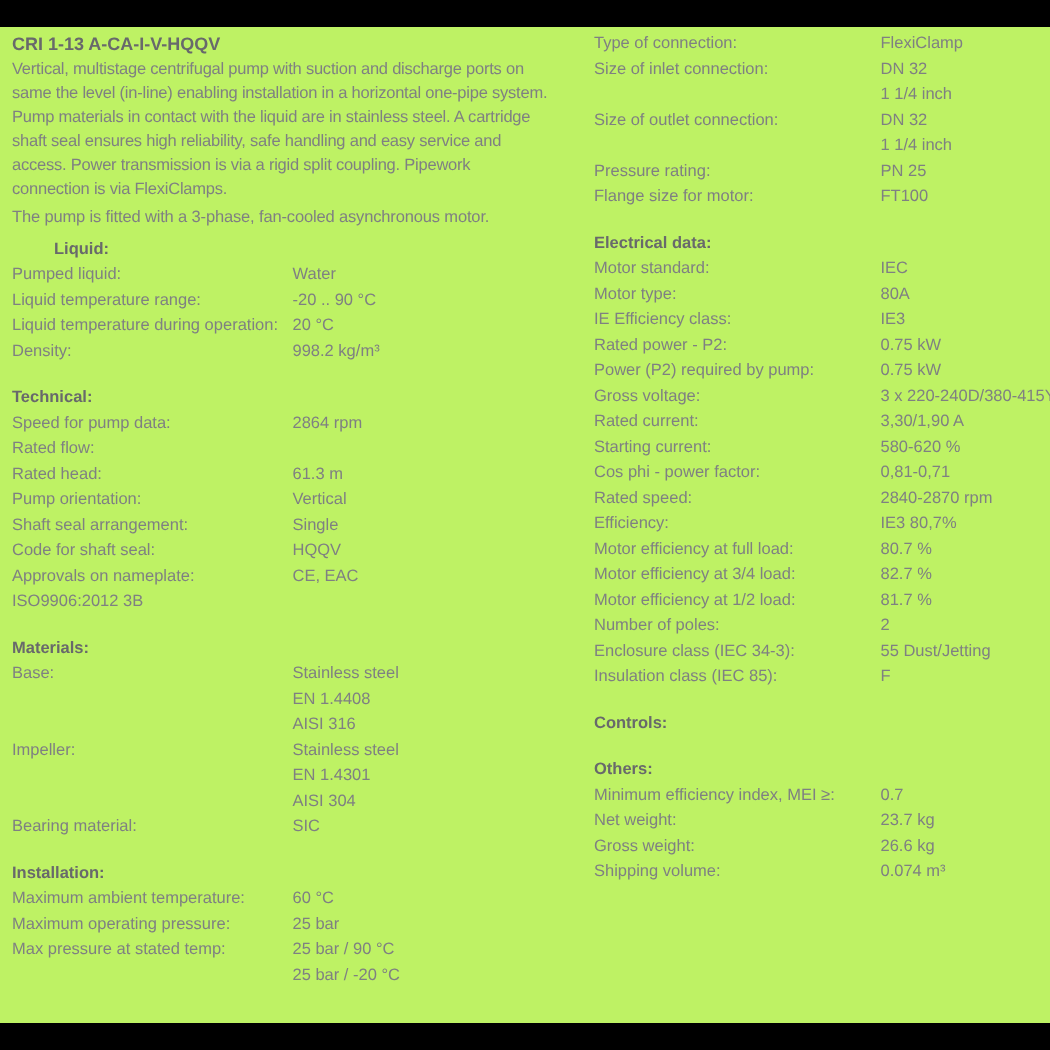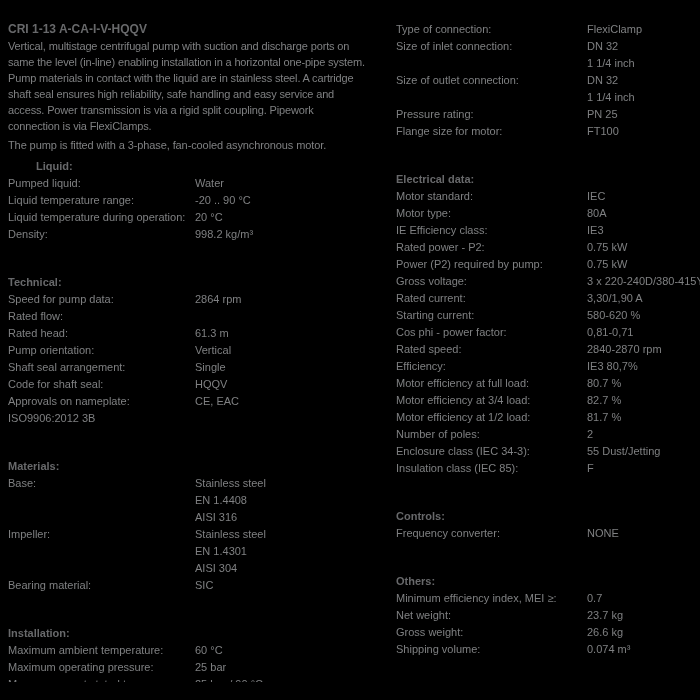--- a/index.html
+++ b/index.html
@@ -10,21 +10,21 @@
     background: #ffffff;
     font-family: "Liberation Sans", "DejaVu Sans", sans-serif;
     font-size: 11px;
     color: #7f8082;
     overflow: hidden;
   }
   .page {
     position: relative;
     width: 700px;
     height: 700px;
-    background: #000000;
+    background: #bef264;
   }
   .bar {
     position: absolute;
     left: 0;
     width: 700px;
     height: 18px;
     background: #000000;
   }
   .bar.top { top: 0; }
   .bar.bottom { top: 682px; }
@@ -52,21 +52,21 @@
   .motor-note {
     margin-top: 3px;
     line-height: 17px;
     white-space: nowrap;
     letter-spacing: -0.1px;
   }
   .section-header {
     font-weight: bold;
     color: #68696b;
     line-height: 17px;
-    margin-top: 31px;
+    margin-top: 14px;
     white-space: nowrap;
   }
   .col-left .section:first-child .section-header { margin-top: 4px; padding-left: 28px; }
   .row {
     display: grid;
     grid-template-columns: 187px 1fr;
   }
   .col-right .row { grid-template-columns: 171px 1fr; gap: 20px; }
   .row .lbl, .row .val div {
     line-height: 17px;
@@ -351,26 +351,20 @@
             </div>
             <div class="row">
               <div class="lbl">Insulation class (IEC 85):</div>
               <div class="val">
                 <div>F</div>
               </div>
             </div>
           </div>
           <div class="section">
             <div class="section-header">Controls:</div>
-            <div class="row">
-              <div class="lbl">Frequency converter:</div>
-              <div class="val">
-                <div>NONE</div>
-              </div>
-            </div>
           </div>
           <div class="section">
             <div class="section-header">Others:</div>
             <div class="row">
               <div class="lbl">Minimum efficiency index, MEI ≥:</div>
               <div class="val">
                 <div>0.7</div>
               </div>
             </div>
             <div class="row">

